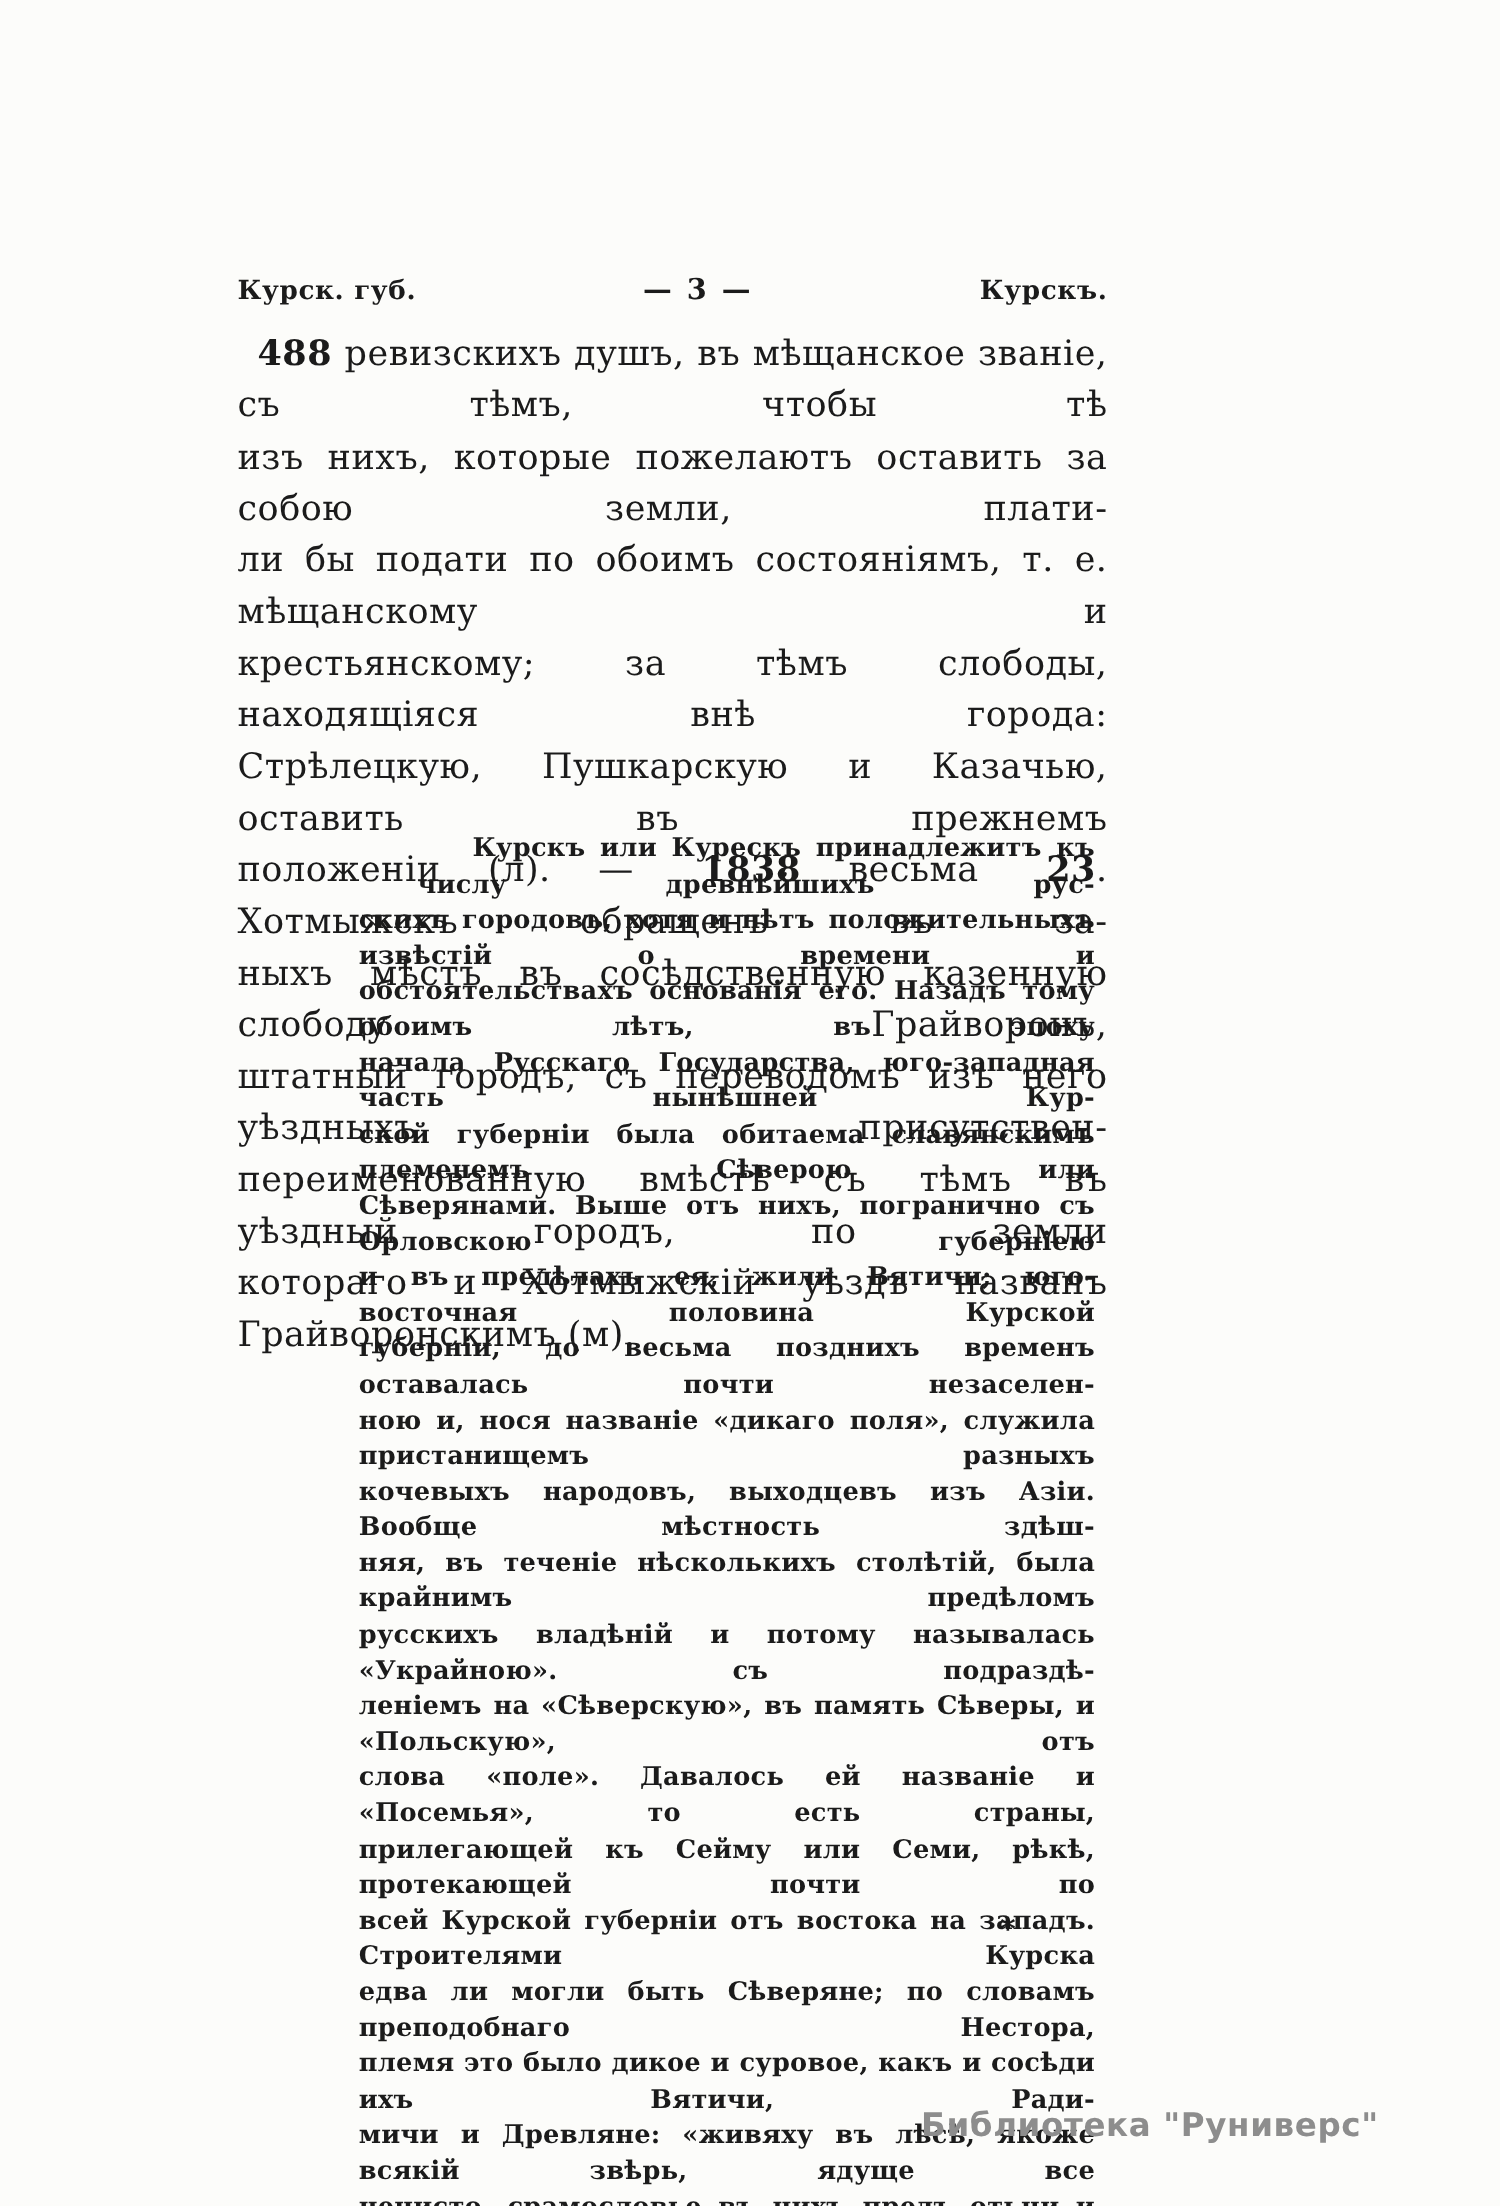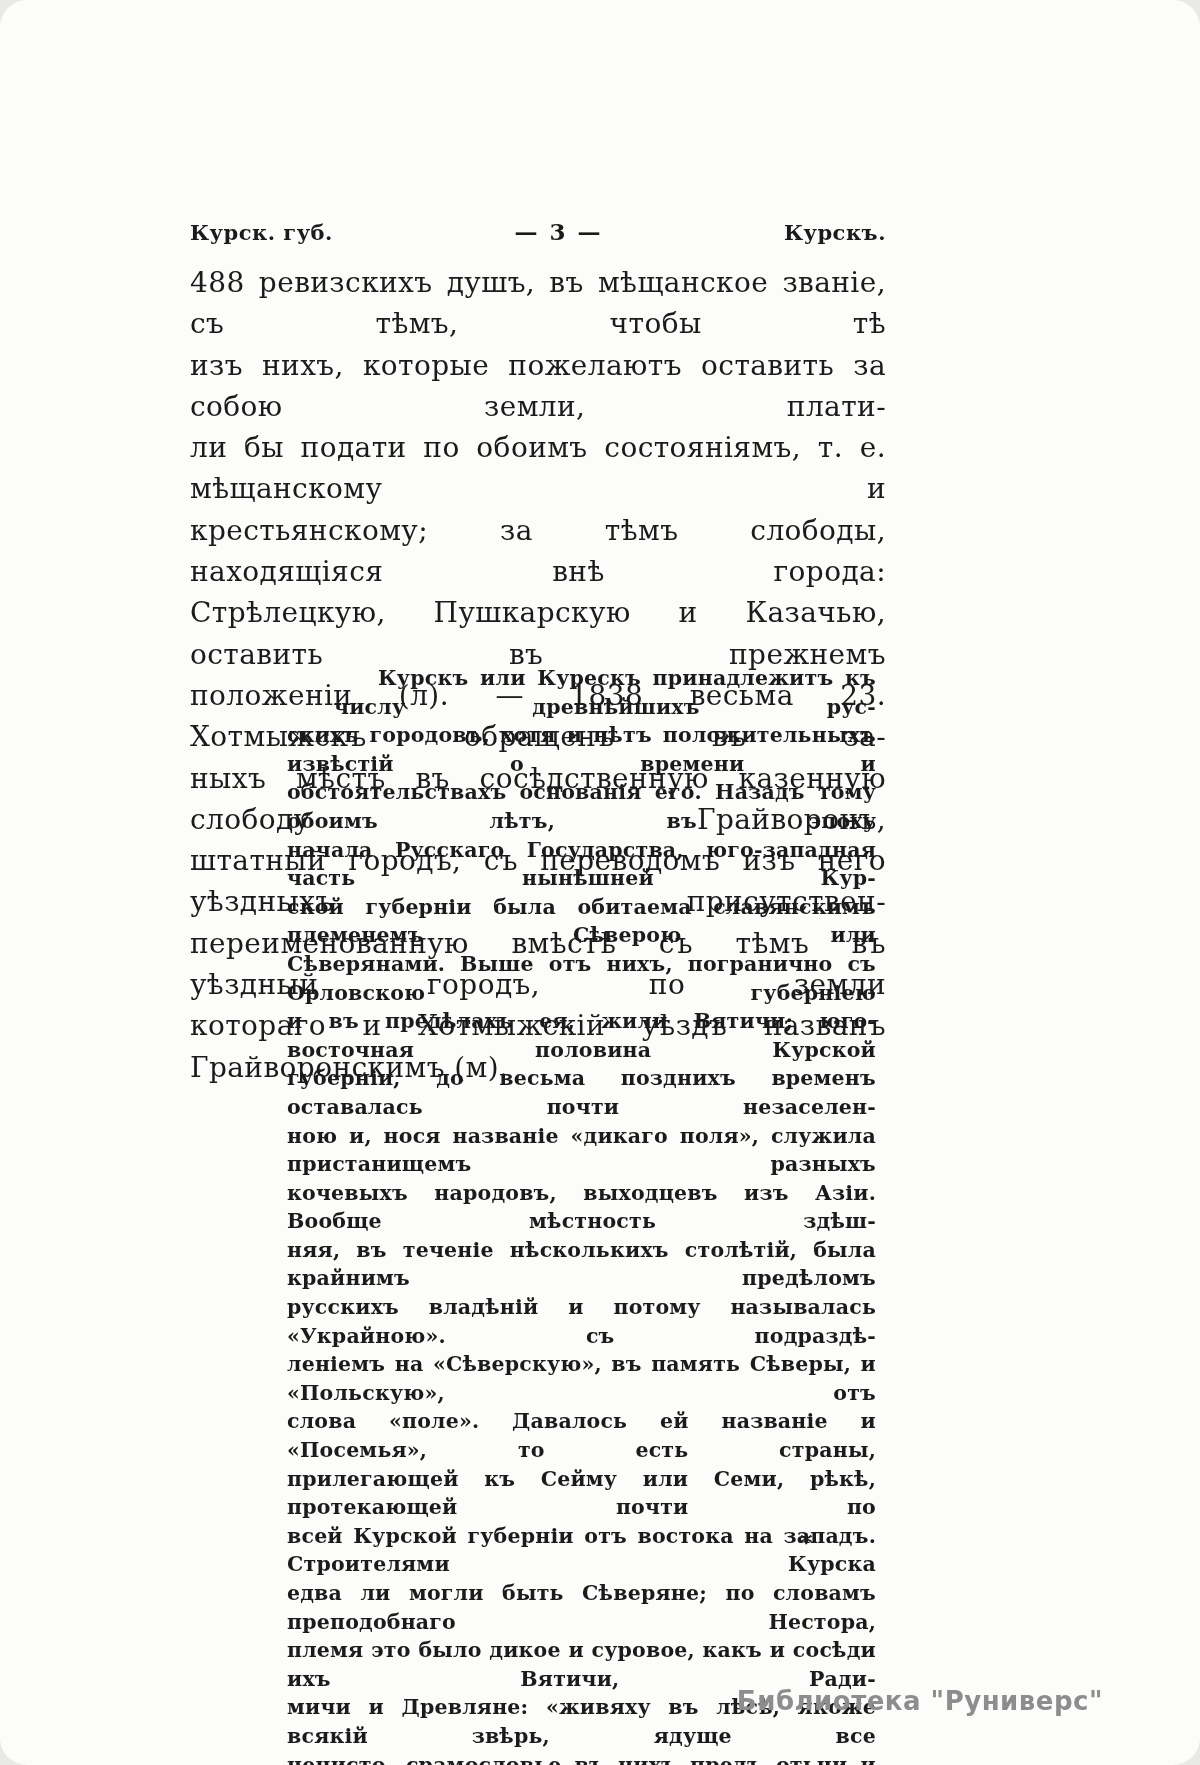--- a/index.html
+++ b/index.html
@@ -4,40 +4,39 @@
 <style>
   html,body{margin:0;padding:0;background:#e9e9e5;}
   .page{
     position:relative;
     width:1200px;height:1765px;
     background:#fcfcfa;
     color:#1b1b1b;
     font-family:"DejaVu Serif","Liberation Serif",serif;
     overflow:hidden;
     margin:0 auto;
-    border-radius:27px;
   }
   .header{
     position:absolute;left:190px;top:218px;width:696px;
     display:flex;justify-content:space-between;align-items:baseline;
   }
   .header .side{font-weight:bold;font-size:21px;letter-spacing:.5px;}
   .header .num{font-size:23px;font-weight:bold;letter-spacing:2px;}
   .para1{
     position:absolute;left:190px;top:262px;width:696px;
     font-size:28px;line-height:41.3px;letter-spacing:.4px;
   }
   .para2{
     position:absolute;left:287px;top:664px;width:589px;
     font-size:20.5px;line-height:28.6px;font-weight:bold;letter-spacing:.2px;
   }
   .tline{text-align:justify;text-align-last:justify;}
   .tline.noj{text-align-last:left;}
   .tline.ind{text-indent:44px;margin-left:47px;}
-  .b{font-weight:normal;}
+  .b{font-weight:bold;margin-left:16px;}
   .star{
     position:absolute;left:800px;top:1528px;
     font-size:24px;font-weight:bold;
   }
   .watermark{
     position:absolute;right:97px;top:1686px;
     font-family:"DejaVu Sans","Liberation Sans",sans-serif;
     font-size:26px;font-weight:bold;color:#8d8d8d;letter-spacing:.5px;
   }
 </style>

